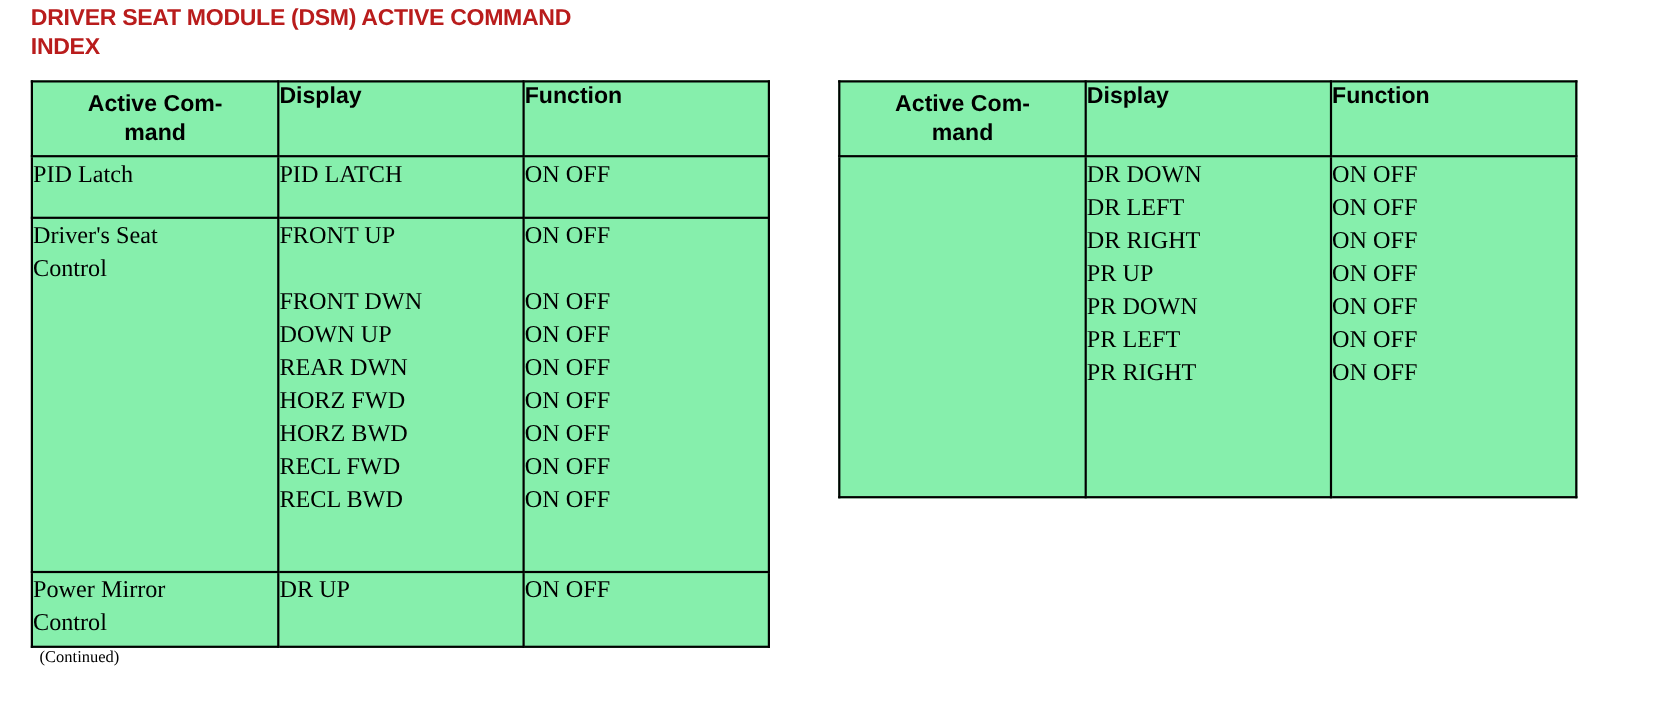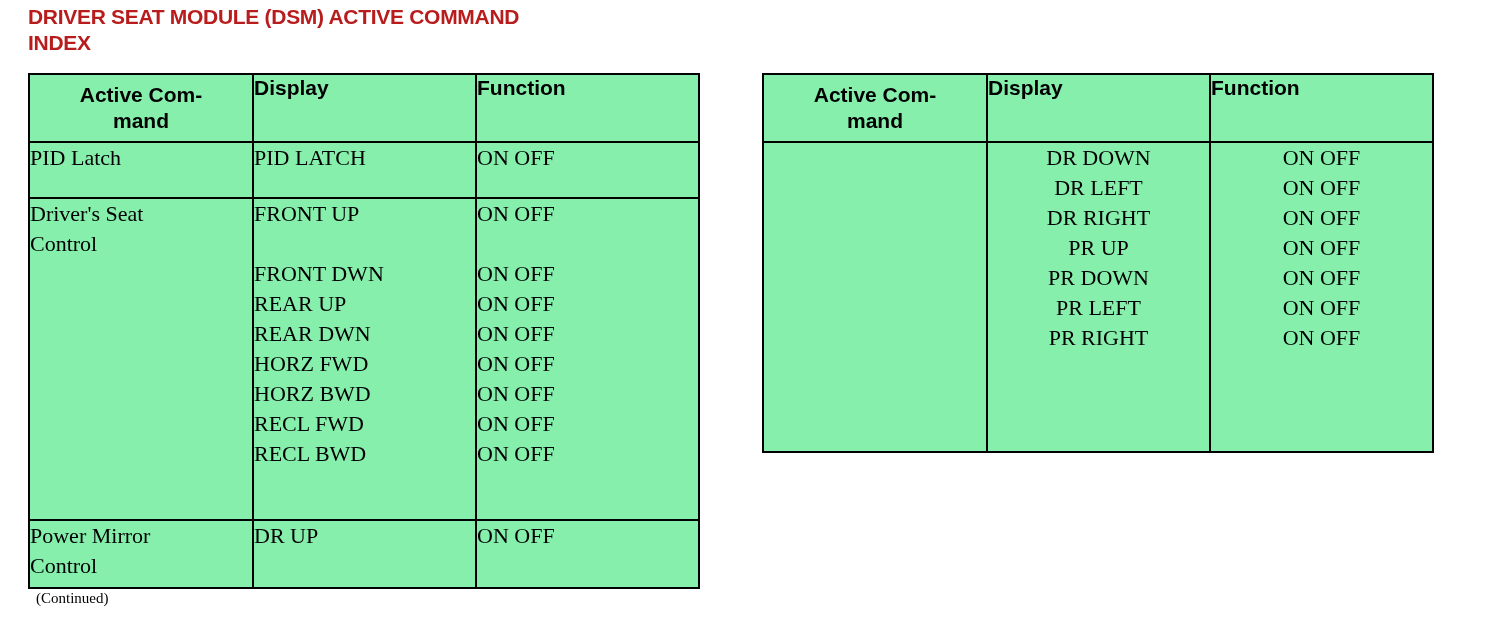--- a/index.html
+++ b/index.html
@@ -76,21 +76,21 @@
     line-height: 30px;
     padding: 6px 0 6px 9px;
     box-sizing: border-box;
   }
   .body-cell .line { display: block; white-space: pre; }
   .body-cell .line.spacer { height: 30px; }
 
   .row-pid    td { height: 56px; }
   .row-seat   td { height: 322px; }
   .row-mirror td { height: 68px; }
-  .row-rt     td { height: 310px; text-align: center; }
+  .row-rt     td { height: 310px; }
 
   .nowrap { white-space: nowrap; }
 
   
   .continued {
     position: absolute;
     left: 36px;
     top: 589px;
     font-family: "Liberation Serif", serif;
     font-size: 15px;
@@ -138,21 +138,21 @@
 
     <tr class="row-seat">
       <td class="body-cell">
         <span class="line nowrap">Driver's Seat</span>
         <span class="line nowrap">Control</span>
       </td>
       <td class="body-cell">
         <span class="line nowrap">FRONT UP</span>
         <span class="line spacer"></span>
         <span class="line nowrap">FRONT DWN</span>
-        <span class="line nowrap">REAR UP</span>
+        <span class="line nowrap">DOWN UP</span>
         <span class="line nowrap">REAR DWN</span>
         <span class="line nowrap">HORZ FWD</span>
         <span class="line nowrap">HORZ BWD</span>
         <span class="line nowrap">RECL FWD</span>
         <span class="line nowrap">RECL BWD</span>
       </td>
       <td class="body-cell">
         <span class="line nowrap">ON OFF</span>
         <span class="line spacer"></span>
         <span class="line nowrap">ON OFF</span>

